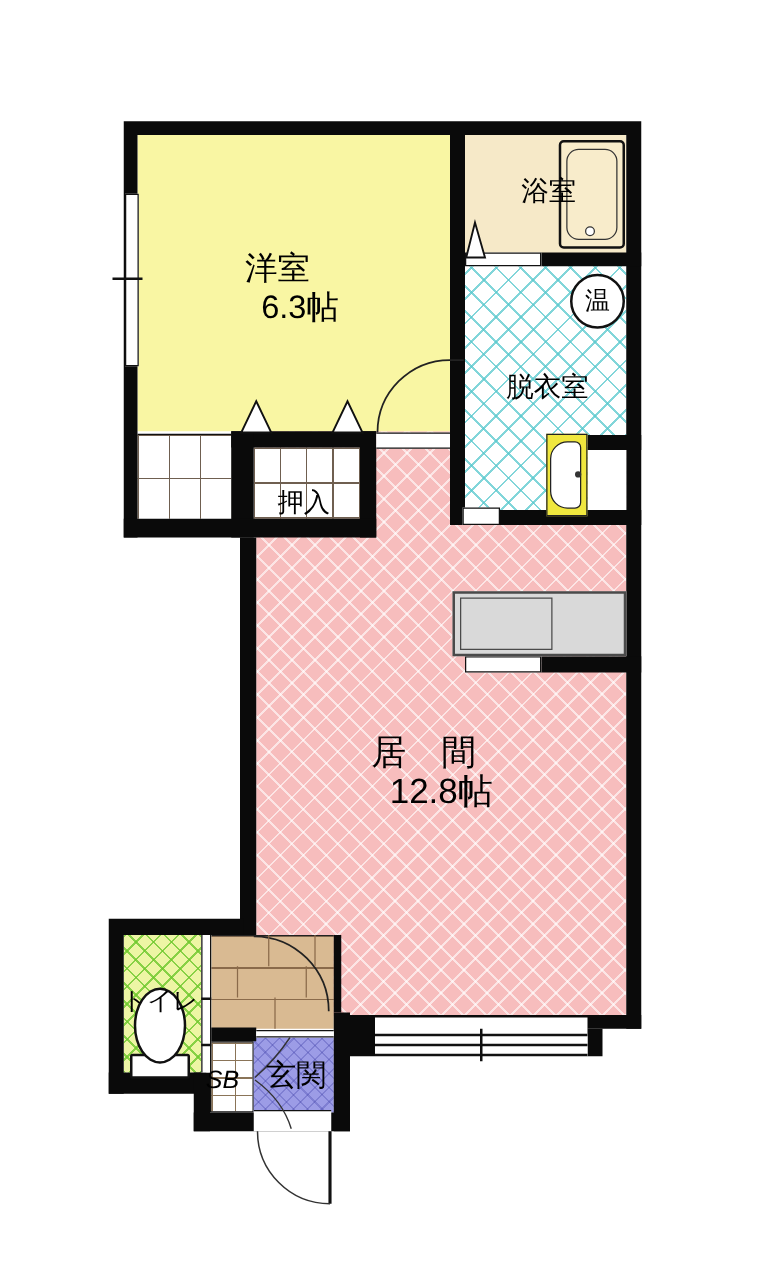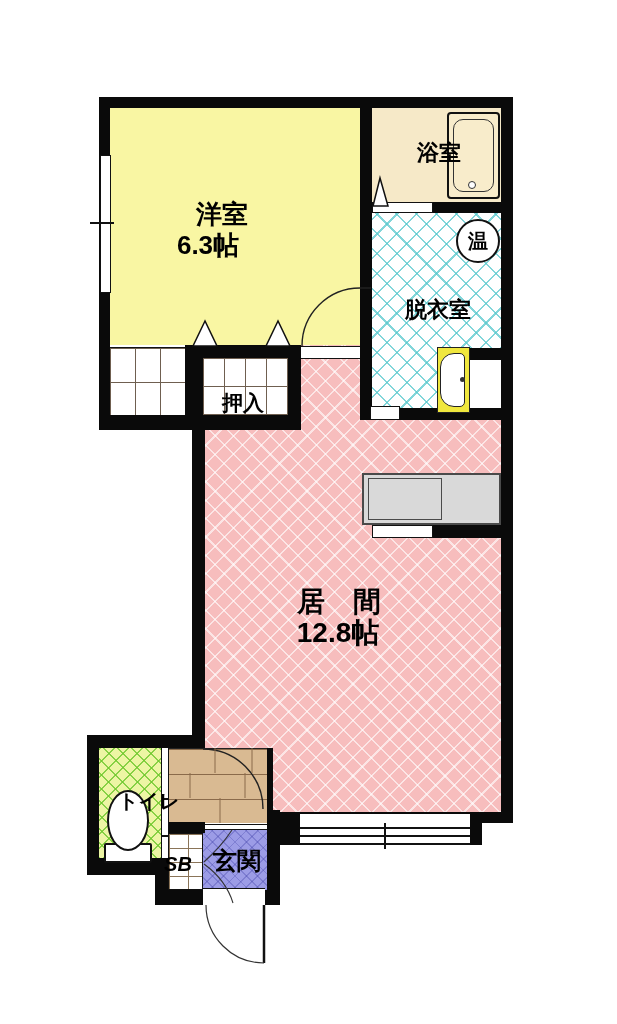--- a/index.html
+++ b/index.html
@@ -26,21 +26,21 @@
     repeating-linear-gradient(to bottom,#6f5f50 0 1px,transparent 1px 34px);}
   .grid-oshiire{background-color:#ffffff;background-image:
     repeating-linear-gradient(to right,#6f5f50 0 1px,transparent 1px 21px),
     repeating-linear-gradient(to bottom,#6f5f50 0 1px,transparent 1px 28px);}
   .grid-sb{background-color:#ffffff;background-image:
     repeating-linear-gradient(to right,#8a7458 0 1px,transparent 1px 19px),
     repeating-linear-gradient(to bottom,#8a7458 0 1px,transparent 1px 14px);}
   .wood{background-color:#D9BA92;background-image:
     repeating-linear-gradient(to bottom,#8a6a4a 0 1px,transparent 1px 25px);}
   .white-open{background:#ffffff;}
-  .lbl{position:absolute;transform:translate(-50%,-50%);font-weight:700;color:#000;white-space:nowrap;line-height:1;}
+  .lbl{position:absolute;transform:translate(-50%,-50%);font-weight:400;color:#000;white-space:nowrap;line-height:1;}
   .svg-overlay{position:absolute;left:0;top:0;width:617px;height:1024px;pointer-events:none;}
 </style>
 </head>
 <body>
 
 <div class="plan">
 
   <div class="abs hatch-pink" style="left:205px;top:345px;width:296px;height:468px;"></div>
   <div class="abs floor-yellow" style="left:110px;top:108px;width:250px;height:237px;"></div>
   <div class="abs floor-bath" style="left:372px;top:108px;width:129px;height:95px;"></div>
@@ -121,23 +121,23 @@
     <g stroke="#8a6a4a" stroke-width="1">
       <line x1="215" y1="748" x2="215" y2="773"></line>
       <line x1="190" y1="773" x2="190" y2="798"></line>
       <line x1="245" y1="773" x2="245" y2="798"></line>
       <line x1="220" y1="798" x2="220" y2="823"></line>
       <line x1="252" y1="748" x2="252" y2="773"></line>
     </g>
   </svg>
 
   <div class="lbl" style="left:222px;top:214px;font-size:26px;">洋室</div>
-  <div class="lbl" style="left:208px;top:245px;font-size:26px;">6.3帖</div>
+  <div class="lbl" style="left:240px;top:245px;font-size:26px;">6.3帖</div>
   <div class="lbl" style="left:439px;top:153px;font-size:22px;">浴室</div>
   <div class="lbl" style="left:438px;top:310px;font-size:22px;">脱衣室</div>
   <div class="lbl" style="left:243px;top:386px;font-size:21px;margin-top:16px;">押入</div>
   <div class="lbl" style="left:339px;top:602px;font-size:28px;">居　間</div>
-  <div class="lbl" style="left:338px;top:633px;font-size:28px;">12.8帖</div>
-  <div class="lbl" style="left:128px;top:801px;font-size:20px;margin-left:21px;">トイレ</div>
+  <div class="lbl" style="left:353px;top:633px;font-size:28px;">12.8帖</div>
+  <div class="lbl" style="left:128px;top:801px;font-size:20px;">トイレ</div>
   <div class="lbl" style="left:178px;top:864px;font-size:20px;font-style:italic;">SB</div>
   <div class="lbl" style="left:237px;top:861px;font-size:24px;">玄関</div>
 
 </div>
 
 </body></html>

